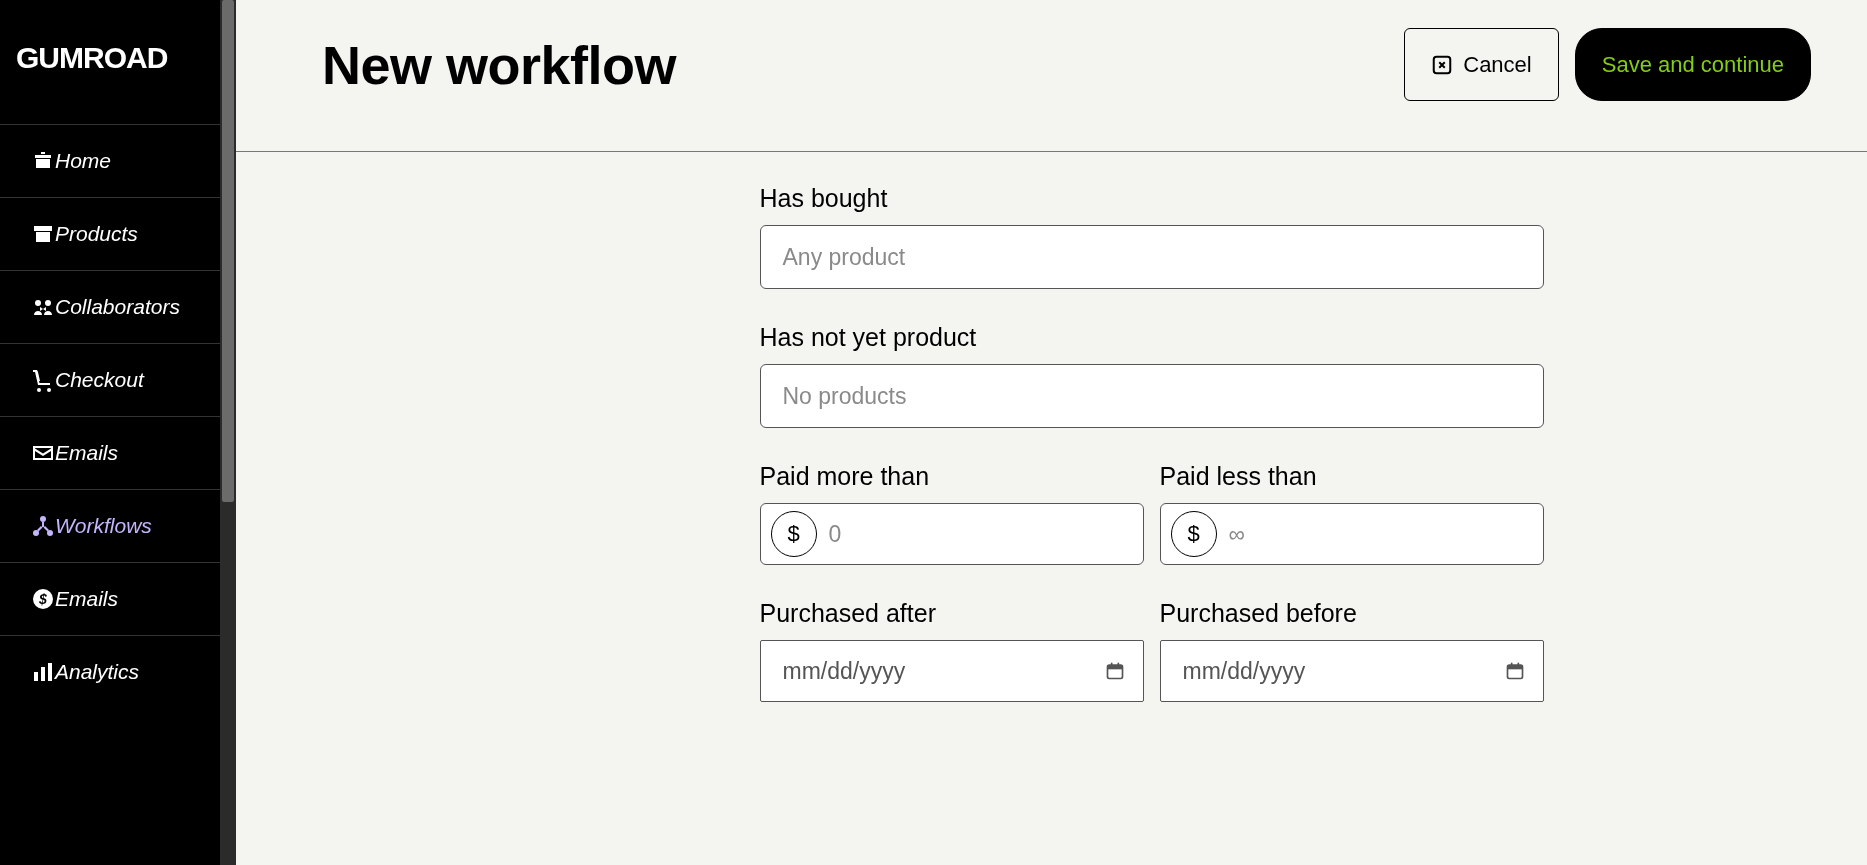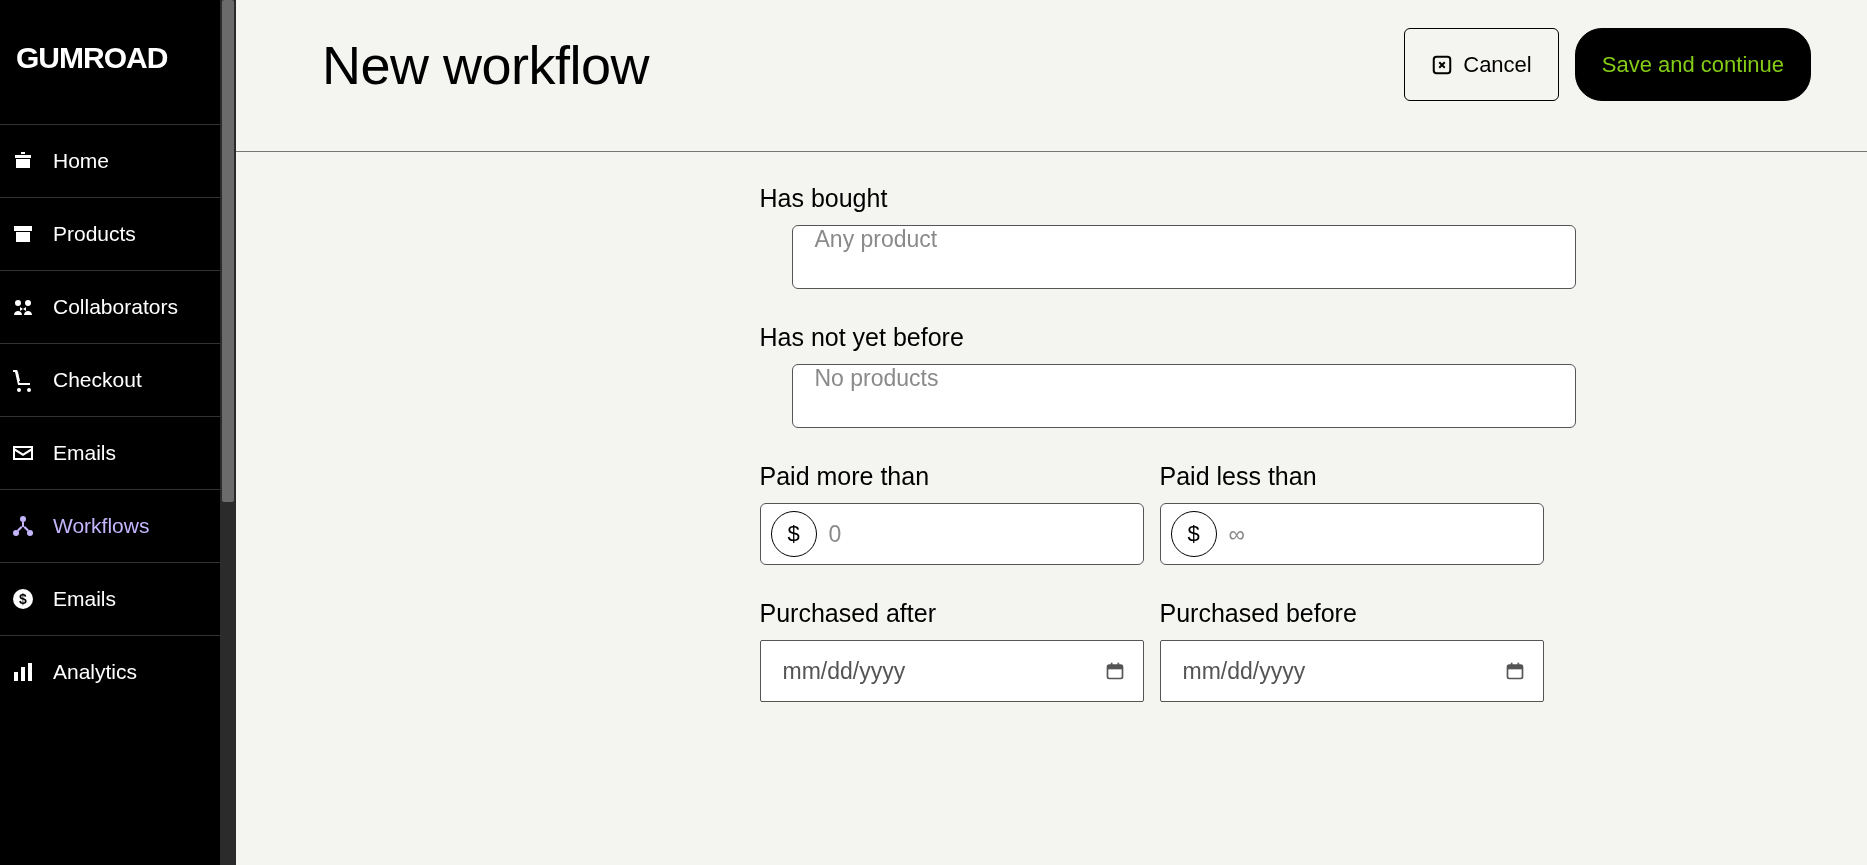--- a/index.html
+++ b/index.html
@@ -29,27 +29,27 @@
     padding: 42px 16px 50px 16px;
   }
   .sidebar-logo svg { display: block; }
   .nav {
     display: flex;
     flex-direction: column;
   }
   .nav-item {
     display: flex;
     align-items: center;
-    gap: 18px;
-    padding: 0 11px;
+    padding: 0 31px;
     height: 73px;
     font-size: 21px;
     border-top: 1px solid #333;
     cursor: pointer;
     color: #fff;
+    font-style: italic;
   }
   .nav-item.active { color: #c4b5fd; }
   .nav-item .nav-icon {
     width: 24px;
     height: 24px;
     display: inline-flex;
     align-items: center;
     justify-content: center;
     flex-shrink: 0;
   }
@@ -79,21 +79,21 @@
   }
   .header {
     display: flex;
     align-items: center;
     justify-content: space-between;
     padding: 28px 56px 50px 86px;
     border-bottom: 1px solid #777;
   }
   .header h1 {
     font-size: 54px;
-    font-weight: 400;
+    font-weight: 700;
     letter-spacing: -0.5px;
   }
   .header-actions {
     display: flex;
     gap: 16px;
   }
   .btn {
     display: inline-flex;
     align-items: center;
     gap: 10px;
@@ -130,21 +130,21 @@
     width: 100%;
     height: 64px;
     border: 1px solid #555;
     border-radius: 6px;
     background: #fff;
     padding: 0 22px;
     font-size: 23px;
     color: #000;
   }
   .text-input::placeholder, .combo-input.placeholder { color: #8a8a8a; }
-  .combo-input { display:flex; align-items:flex-start; cursor:text;margin-left:32px; }
+  .combo-input { display:flex; align-items:center; cursor:text; }
   .two-col {
     display: grid;
     grid-template-columns: 1fr 1fr;
     gap: 16px;
   }
   .money-input {
     display: flex;
     align-items: center;
     height: 62px;
     border: 1px solid #555;
@@ -298,21 +298,21 @@
       <div class="form-inner">
 
         <div class="field">
           <label class="field-label">Has bought</label>
           <div class="combo-input placeholder">
             <span>Any product</span>
           </div>
         </div>
 
         <div class="field">
-          <label class="field-label">Has not yet before</label>
+          <label class="field-label">Has not yet product</label>
           <div class="combo-input placeholder">
             <span>No products</span>
           </div>
         </div>
 
         <div class="two-col">
           <div class="field">
             <label class="field-label">Paid more than</label>
             <div class="money-input">
               <span class="money-prefix">$</span>

